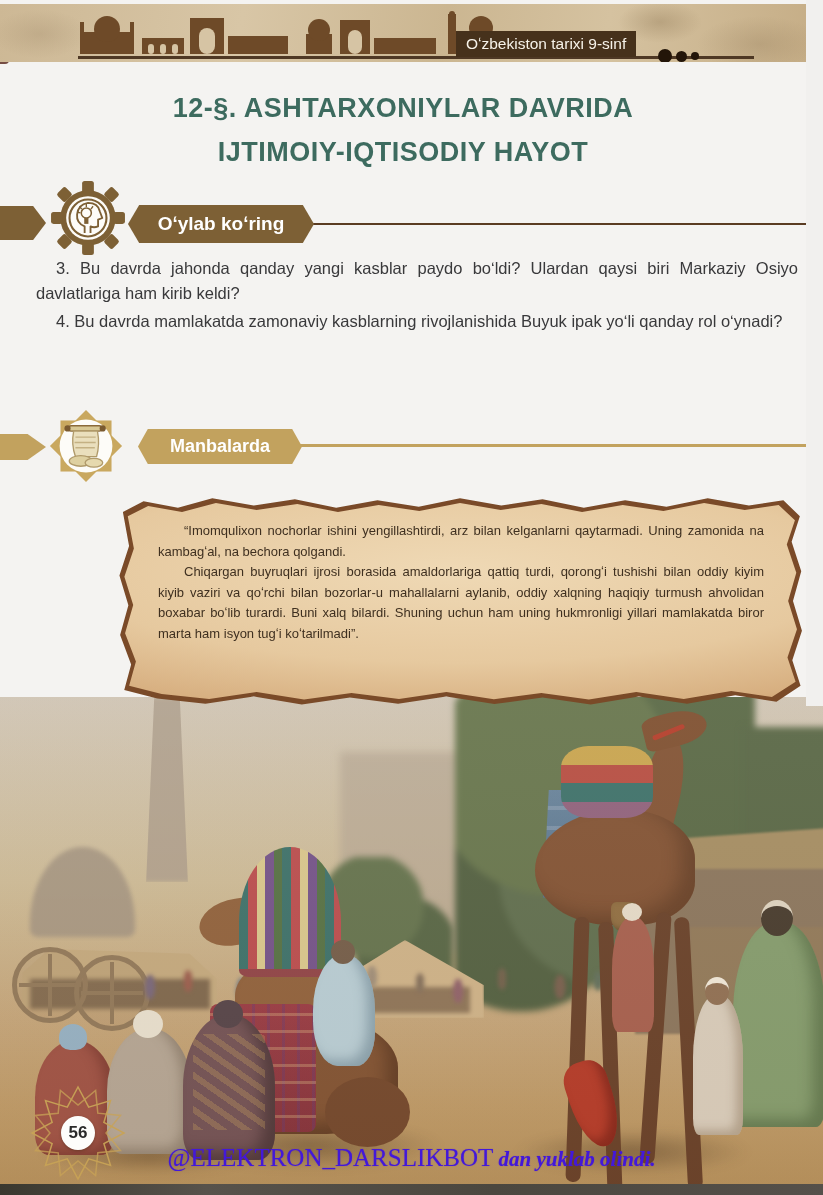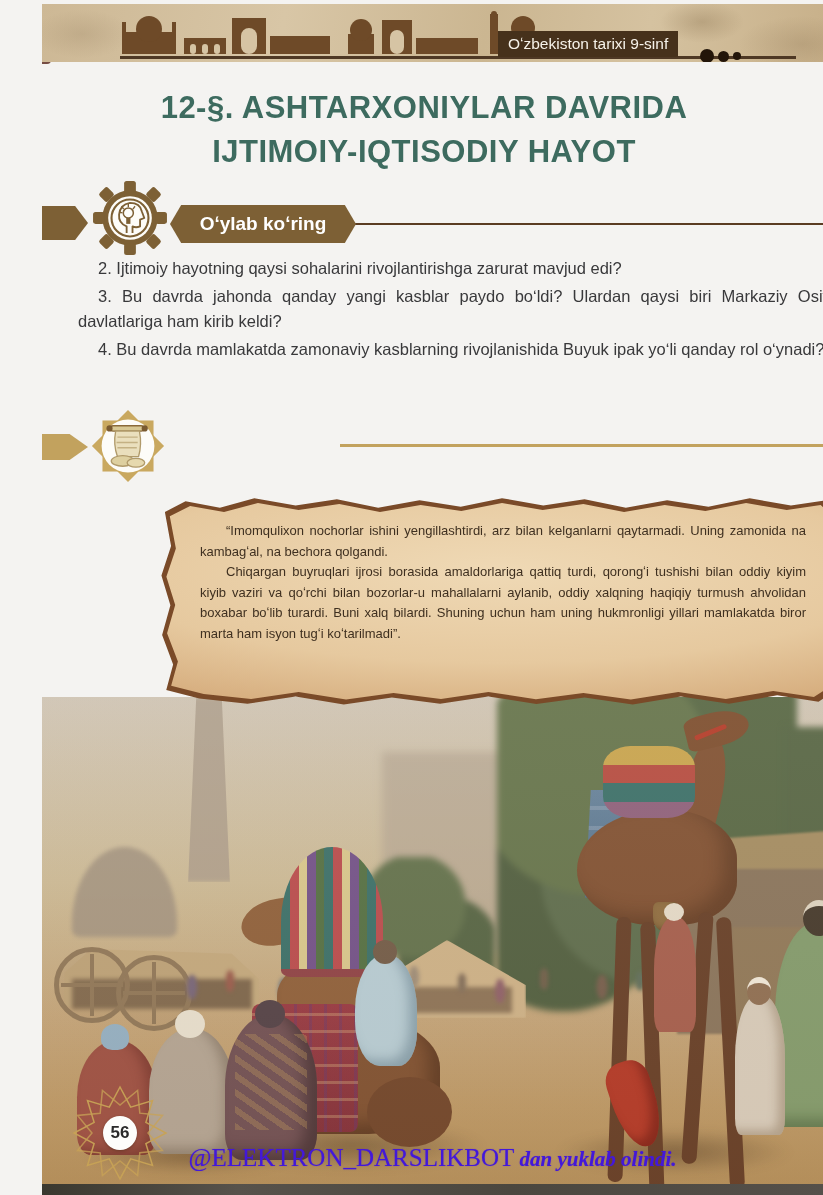--- a/index.html
+++ b/index.html
@@ -1,21 +1,21 @@
 <!DOCTYPE html>
 <html><head>
 <meta charset="utf-8">
 <style>
   html,body{margin:0;padding:0;}
   body{width:823px;height:1195px;position:relative;overflow:hidden;
        font-family:"Liberation Sans",sans-serif;background:#f4f3f1;}
   .abs{position:absolute;}
 
   
-  #page{position:absolute;inset:0;background:#f4f3f1;margin-left:42px;}
+  #page{position:absolute;inset:0;background:#f4f3f1;}
   #corner-mark{left:0;top:26px;width:9px;height:38px;background:#5e2e24;opacity:.85;border-radius:0 4px 4px 0;}
   #right-sliver{left:806px;right:0;top:0;height:706px;background:#f1f0ee;z-index:5;}
   #bottom-band{left:0;right:0;top:1184px;height:11px;
     background:linear-gradient(90deg,#3a382f,#57524b 25%,#4b473f 60%,#55504a);z-index:8;}
 
   
   #header-band{left:0;top:4px;width:806px;height:58px;
     background:linear-gradient(100deg,#cdb895 0%,#d8c6a6 30%,#cbb691 55%,#d5c2a0 75%,#c6ae87 100%);
     overflow:hidden;z-index:2;}
   #header-band::after{content:"";position:absolute;inset:0;
@@ -28,21 +28,21 @@
   #course-label{left:456px;top:27px;height:20px;padding:3px 10px;background:#46311b;
     color:#f6f2e9;font-size:15.5px;line-height:20px;white-space:nowrap;z-index:4;}
   #header-dots{left:658px;top:45px;display:flex;align-items:center;gap:4px;z-index:4;}
   #header-dots i{display:block;border-radius:50%;background:#231509;}
   #header-dots i:nth-child(1){width:14px;height:14px;}
   #header-dots i:nth-child(2){width:11px;height:11px;}
   #header-dots i:nth-child(3){width:8px;height:8px;}
 
   
   #title{left:0;right:17px;top:86px;text-align:center;color:#3d6b5f;
-    font-weight:bold;font-size:31px;line-height:44px;letter-spacing:.5px;z-index:2;}
+    font-weight:bold;font-size:27px;line-height:44px;letter-spacing:.5px;z-index:2;}
 
   
   .tab-arrow{left:0;width:46px;height:34px;z-index:2;
     clip-path:polygon(0 0,72% 0,100% 50%,72% 100%,0 100%);}
   #think-tab{top:206px;background:#7d6035;}
   #sources-tab{top:430px;background:#c2a25e;clip-path:polygon(0 12%,60% 12%,100% 50%,60% 88%,0 88%);}
   .sec-icon{z-index:3;}
   #think-icon{left:46px;top:176px;width:84px;height:84px;}
   #sources-icon{left:42px;top:402px;width:88px;height:88px;}
   .banner{height:38px;color:#fff;font-weight:bold;font-size:19px;display:flex;
@@ -299,21 +299,20 @@
       <line x1="56" y1="36" x2="53.5" y2="39.5"></line>
       <line x1="37" y1="43" x2="41" y2="44"></line>
     </g>
   </svg>
   <div id="think-rule" class="abs"></div>
   <div id="think-banner" class="abs banner">
     <span>Oʻylab koʻring</span>
   </div>
 
   <div id="questions" class="abs">
-    <p>2. Ijtimoiy hayotning qaysi sohalarini rivojlantirishga zarurat mavjud edi?</p>
     <p>3. Bu davrda jahonda qanday yangi kasblar paydo boʻldi? Ulardan qaysi biri Markaziy Osiyo davlatlariga ham kirib keldi?</p>
     <p>4. Bu davrda mamlakatda zamonaviy kasblarning rivojlanishida Buyuk ipak yoʻli qanday rol oʻynadi?</p>
   </div>
 
   <div id="sources-tab" class="abs tab-arrow"></div>
   <svg id="sources-icon" class="abs sec-icon" viewBox="0 0 100 100">
     <g fill="#c9a85f">
       <rect x="21" y="21" width="58" height="58"></rect>
       <rect x="21" y="21" width="58" height="58" transform="rotate(45 50 50)"></rect>
     </g>
@@ -322,20 +321,23 @@
       <rect x="30" y="27" width="38" height="6" rx="3" fill="#d8c894" stroke="#8a6a3a" stroke-width="1.5"></rect>
       <circle cx="29" cy="30" r="3.5" fill="#7a5a30"></circle>
       <circle cx="69" cy="30" r="3.5" fill="#7a5a30"></circle>
       <path d="M36 33 Q33 48 38 62 L62 62 Q66 48 63 33 Z" fill="#eadfbd" stroke="#b09a6a" stroke-width="1.5"></path>
       <path d="M38 40 L61 40 M37 46 L61 46 M38 52 L60 52" stroke="#c4b184" stroke-width="1.5"></path>
       <ellipse cx="44" cy="67" rx="13" ry="6" fill="#ded0a0" stroke="#b09a6a" stroke-width="1.5"></ellipse>
       <ellipse cx="59" cy="69" rx="10" ry="5" fill="#e6d9ae" stroke="#b09a6a" stroke-width="1.5"></ellipse>
     </g>
   </svg>
   <div id="sources-rule" class="abs"></div>
+  <div id="sources-banner" class="abs banner">
+    <span>Manbalarda</span>
+  </div>
 
   <div id="parchment" class="abs">
     <div id="parchment-inner"></div>
     <div id="quote">
       <p>“Imomqulixon nochorlar ishini yengillashtirdi, arz bilan kelganlarni qaytarmadi. Uning zamonida na kambagʻal, na bechora qolgandi.</p>
       <p>Chiqargan buyruqlari ijrosi borasida amaldorlariga qattiq turdi, qorongʻi tushishi bilan oddiy kiyim kiyib vaziri va qoʻrchi bilan bozorlar-u mahallalarni aylanib, oddiy xalqning haqiqiy turmush ahvolidan boxabar boʻlib turardi. Buni xalq bilardi. Shuning uchun ham uning hukmronligi yillari mamlakatda biror marta ham isyon tugʻi koʻtarilmadi”.</p>
     </div>
   </div>
 
   <div id="painting" class="abs">

